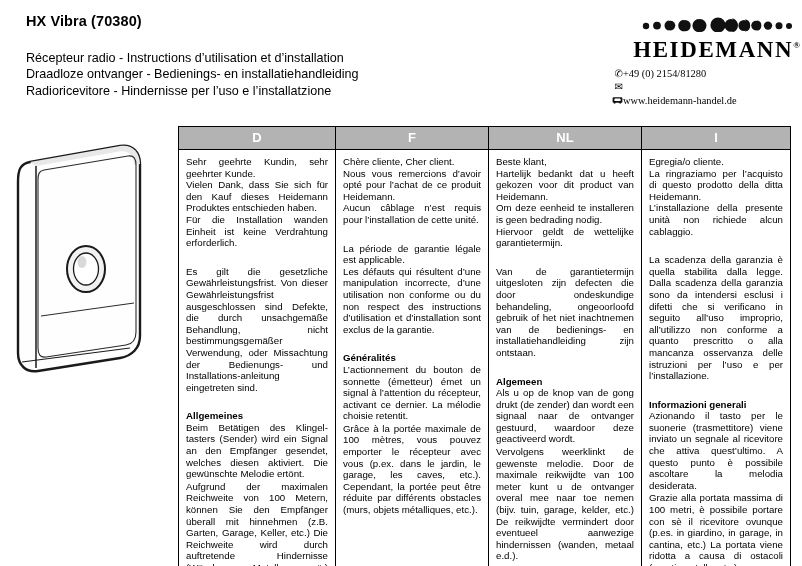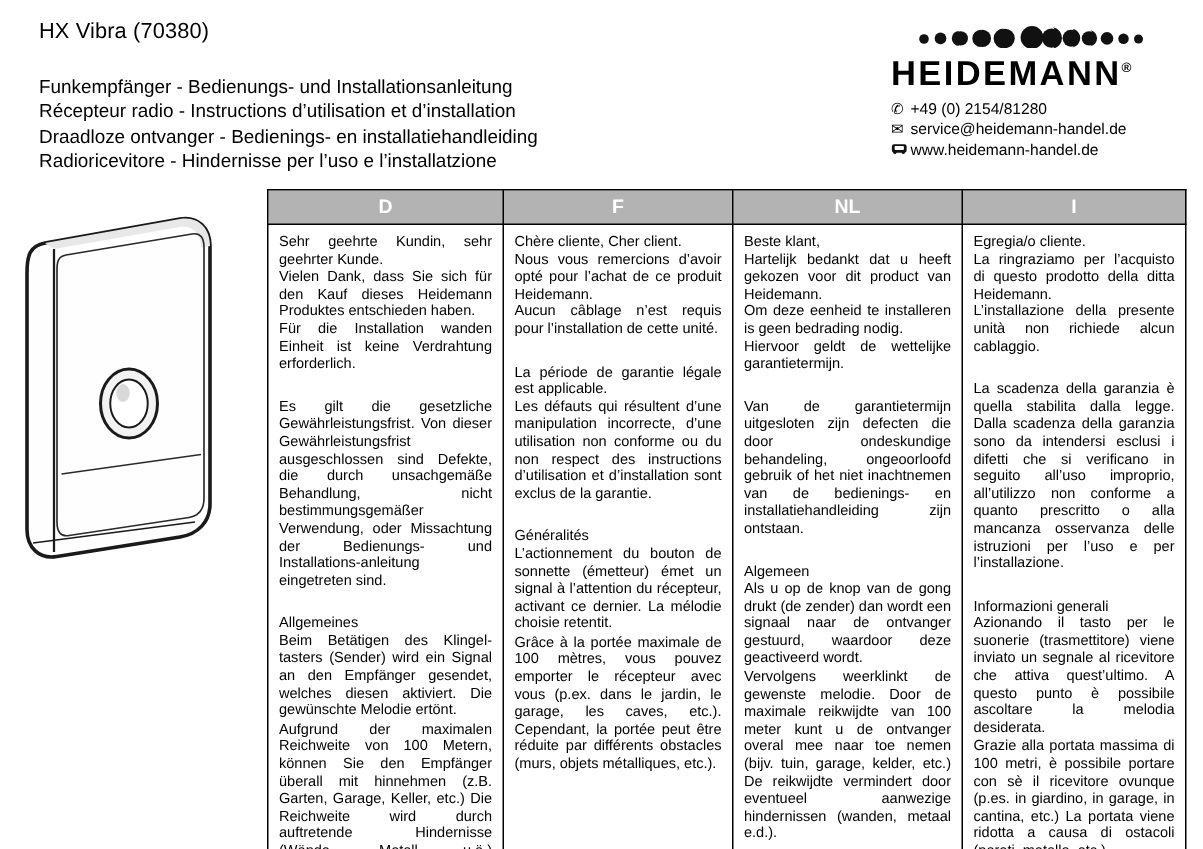--- a/index.html
+++ b/index.html
@@ -15,41 +15,42 @@
     position: relative;
     overflow: hidden;
   }
 
   
   .page-title {
     position: absolute;
     left: 26px;
     top: 13px;
     font-size: 14.5px;
-    font-weight: normal;
+    font-weight: bold;
     letter-spacing: 0.1px;
   }
 
   .subtitle-block {
     position: absolute;
     left: 26px;
     top: 50px;
     font-size: 12.6px;
     line-height: 16.4px;
     white-space: nowrap;
   }
   .subtitle-block div { white-space: nowrap; }
 
   
   .brand {
     position: absolute;
-    right: 18px;
+    right: 2px;
     top: 17px;
     width: 190px;
-    text-align: left;
+    text-align: right;
+    font-family: Liberation Serif, serif;
   }
   .brand-dots {
     height: 15px;
     margin-left: 16px;
     margin-bottom: 1px;
   }
   .brand-name {
     font-size: 23px;
     font-weight: bold;
     letter-spacing: 1.6px;
@@ -116,32 +117,31 @@
     border-bottom: 1.6px solid #000;
     padding: 6px 7px 8px 7px;
     font-size: 9.7px;
     line-height: 11.6px;
     text-align: justify;
   }
   .para { margin: 0 0 0 0; }
   .para + .para { margin-top: 1px; }
   .para.gap-lg { margin-top: 17px; }
   .para-head {
-    font-weight: normal;
+    font-weight: bold;
     display: block;
     margin-bottom: 0px;
   }
 </style>
 </head>
 <body>
 
 <div class="page-title">HX Vibra (70380)</div>
 
 <div class="subtitle-block">
-  <div>Funkempfänger - Bedienungs- und Installationsanleitung</div>
   <div>Récepteur radio  - Instructions d’utilisation et d’installation</div>
   <div>Draadloze ontvanger - Bedienings- en installatiehandleiding</div>
   <div>Radioricevitore  - Hindernisse per l’uso e l’installatzione</div>
 </div>
 
 <div class="brand">
   <div class="brand-dots">
     <svg width="160" height="15" viewBox="0 0 160 15" xmlns="http://www.w3.org/2000/svg">
       <g fill="#111111">
         <circle cx="6" cy="9" r="3.2"></circle>
@@ -166,21 +166,20 @@
     </svg>
   </div>
   <div class="brand-name"><span>HEIDEMANN</span><span class="brand-reg">®</span></div>
   <div class="brand-contact">
     <div>
       <span class="ci">✆</span>
         <span>+49 (0) 2154/81280</span>
     </div>
     <div>
       <span class="ci">✉</span>
-        <span>service@heidemann-handel.de</span>
     </div>
     <div>
       <span class="ci">
         <svg width="11" height="9" viewBox="0 0 11 9" xmlns="http://www.w3.org/2000/svg">
           <rect x="0.6" y="2.2" width="9.8" height="5.6" rx="1.4" fill="#111"></rect>
           <rect x="2.4" y="3.4" width="6.2" height="2.6" rx="0.6" fill="#fff"></rect>
           <circle cx="2.6" cy="7.6" r="1.1" fill="#111"></circle>
           <circle cx="8.2" cy="7.6" r="1.1" fill="#111"></circle>
         </svg>
       </span>

